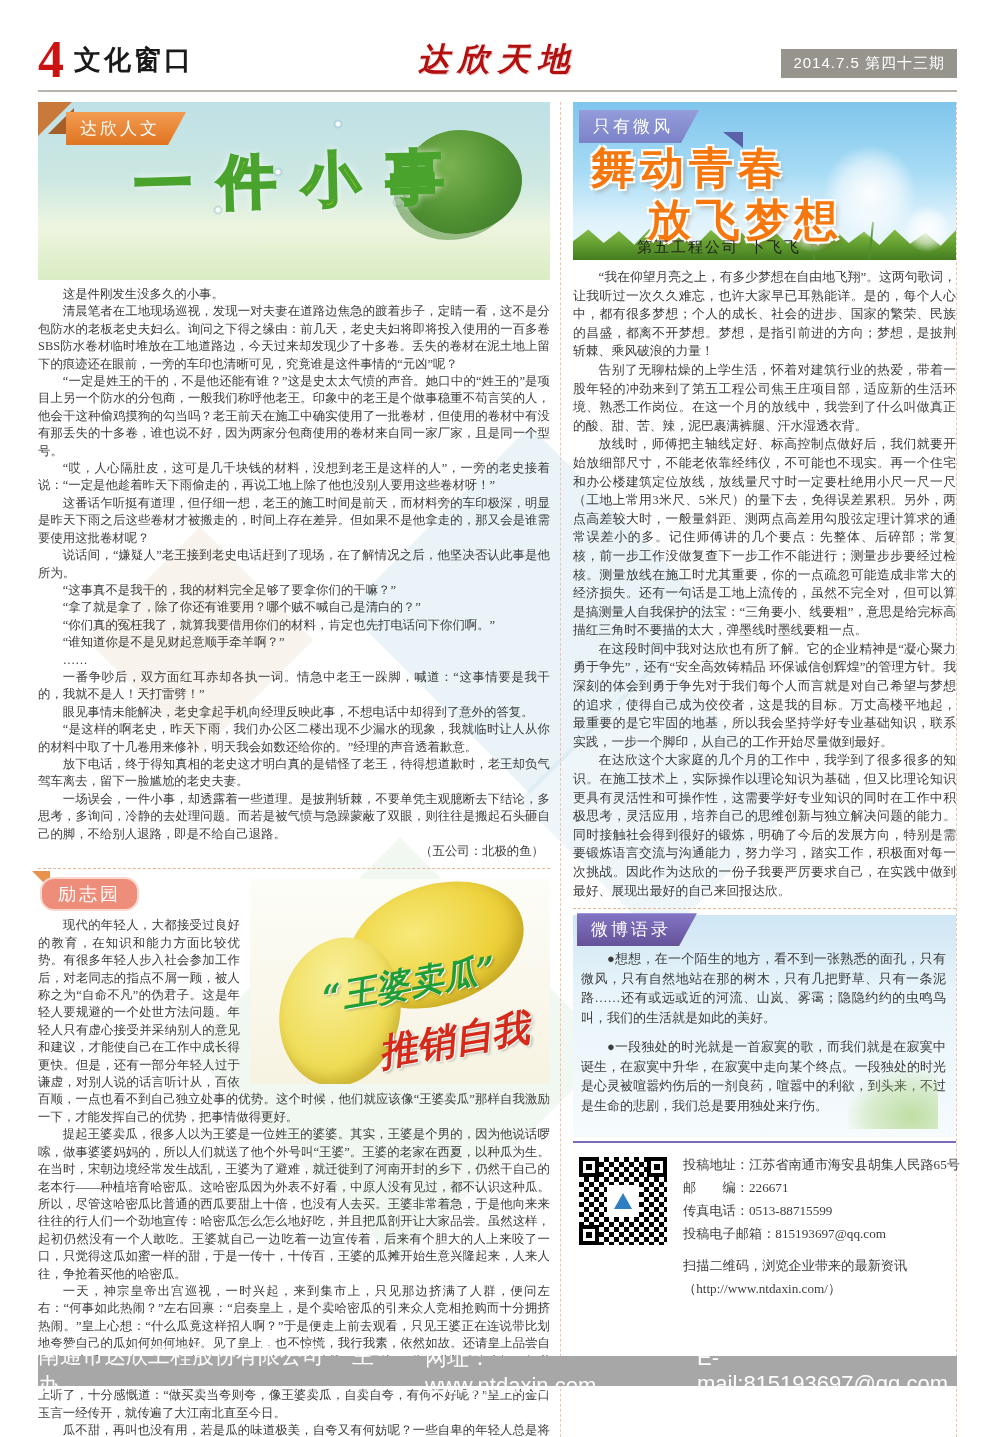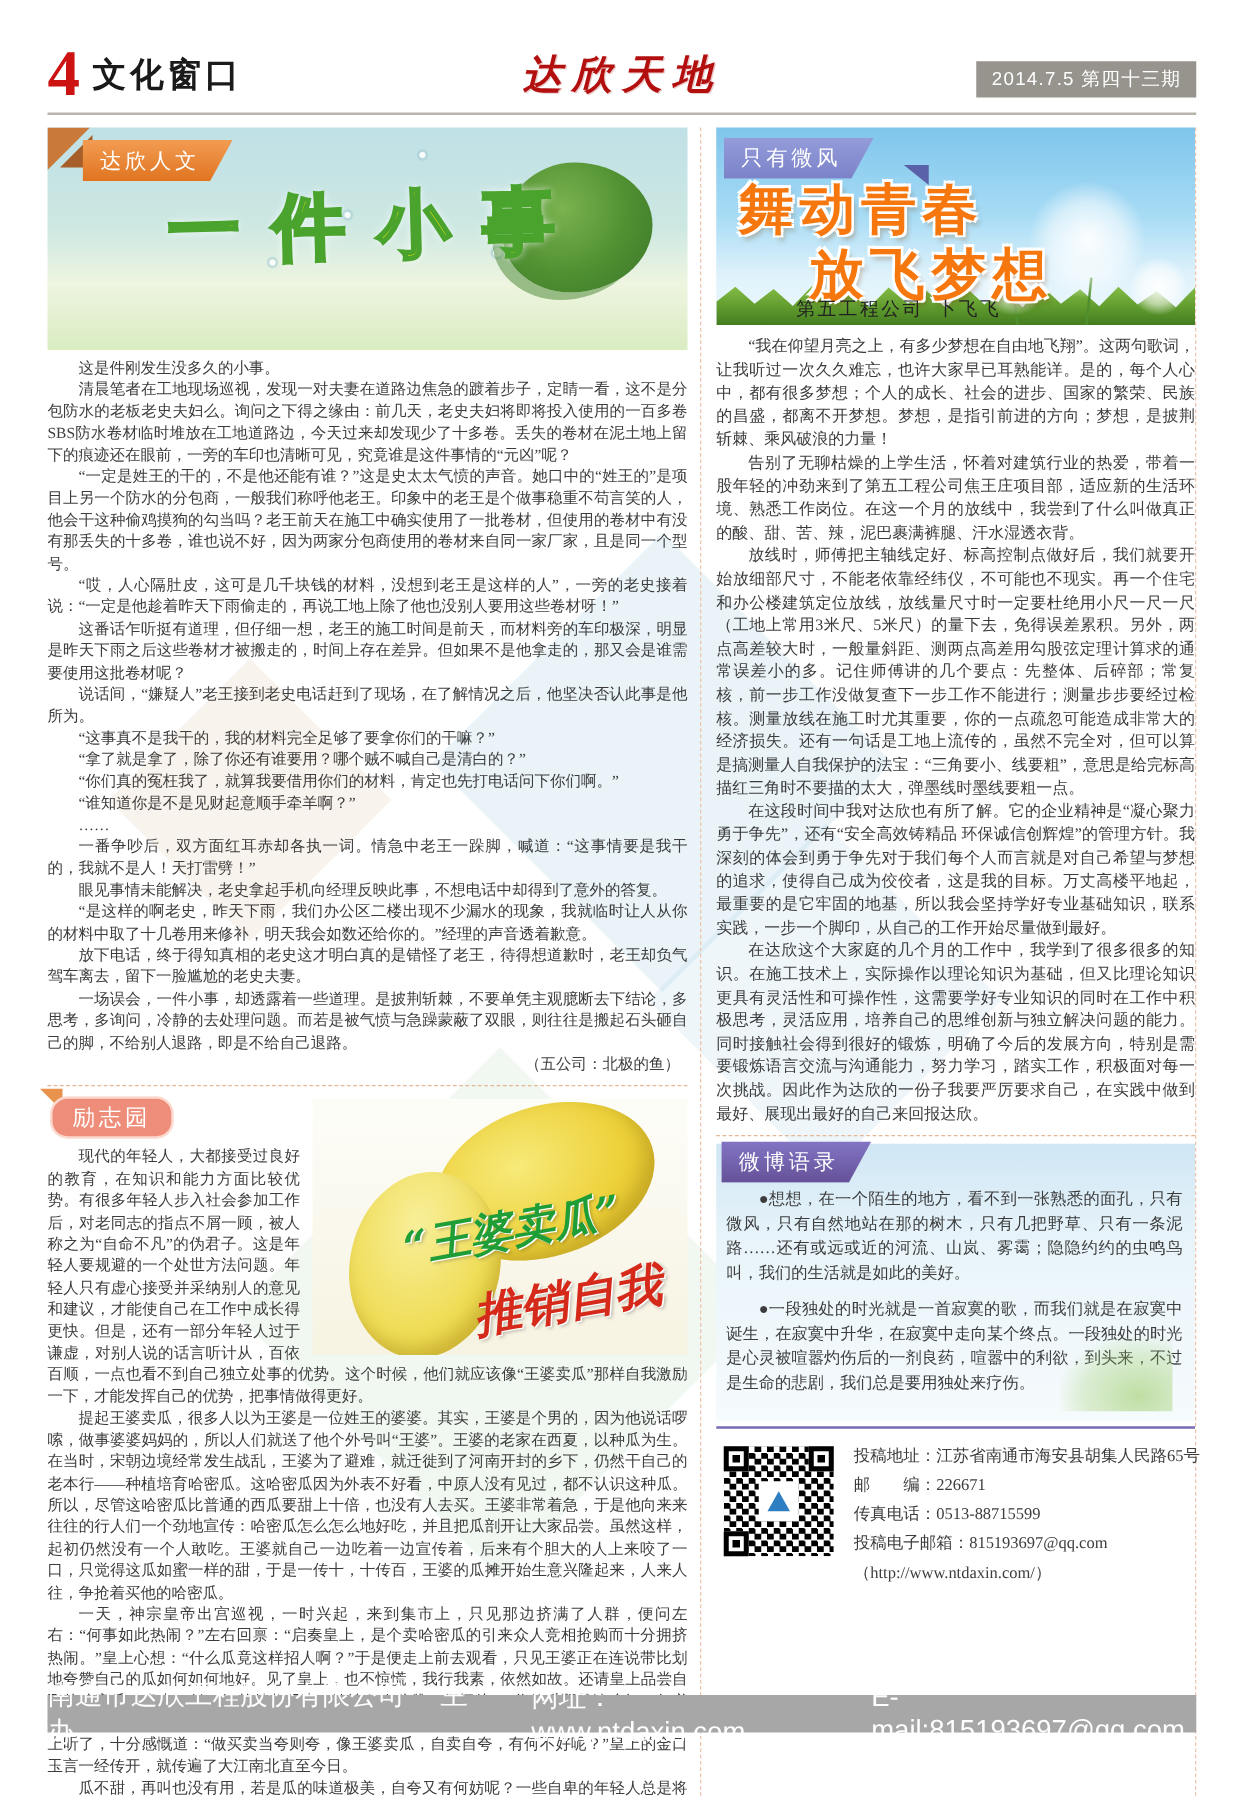--- a/index.html
+++ b/index.html
@@ -253,20 +253,21 @@
           <div class="fp fp3"></div>
           <div class="qr-logo">
               <div class="tri"></div>
             </div>
         </div>
         <div class="contact-text">
           <div>投稿地址：江苏省南通市海安县胡集人民路65号</div>
           <div>邮　　编：226671</div>
           <div>传真电话：0513-88715599</div>
           <div>投稿电子邮箱：815193697@qq.com</div>
+          <div class="qr-caption">扫描二维码，浏览企业带来的最新资讯</div>
           <div>（http://www.ntdaxin.com/）</div>
         </div>
       </div>
 
     </section>
   </main>
 
   <footer class="footer-bar">
     <span>南通市达欣工程股份有限公司　 主办</span>
     <span>网址：www.ntdaxin.com</span>

